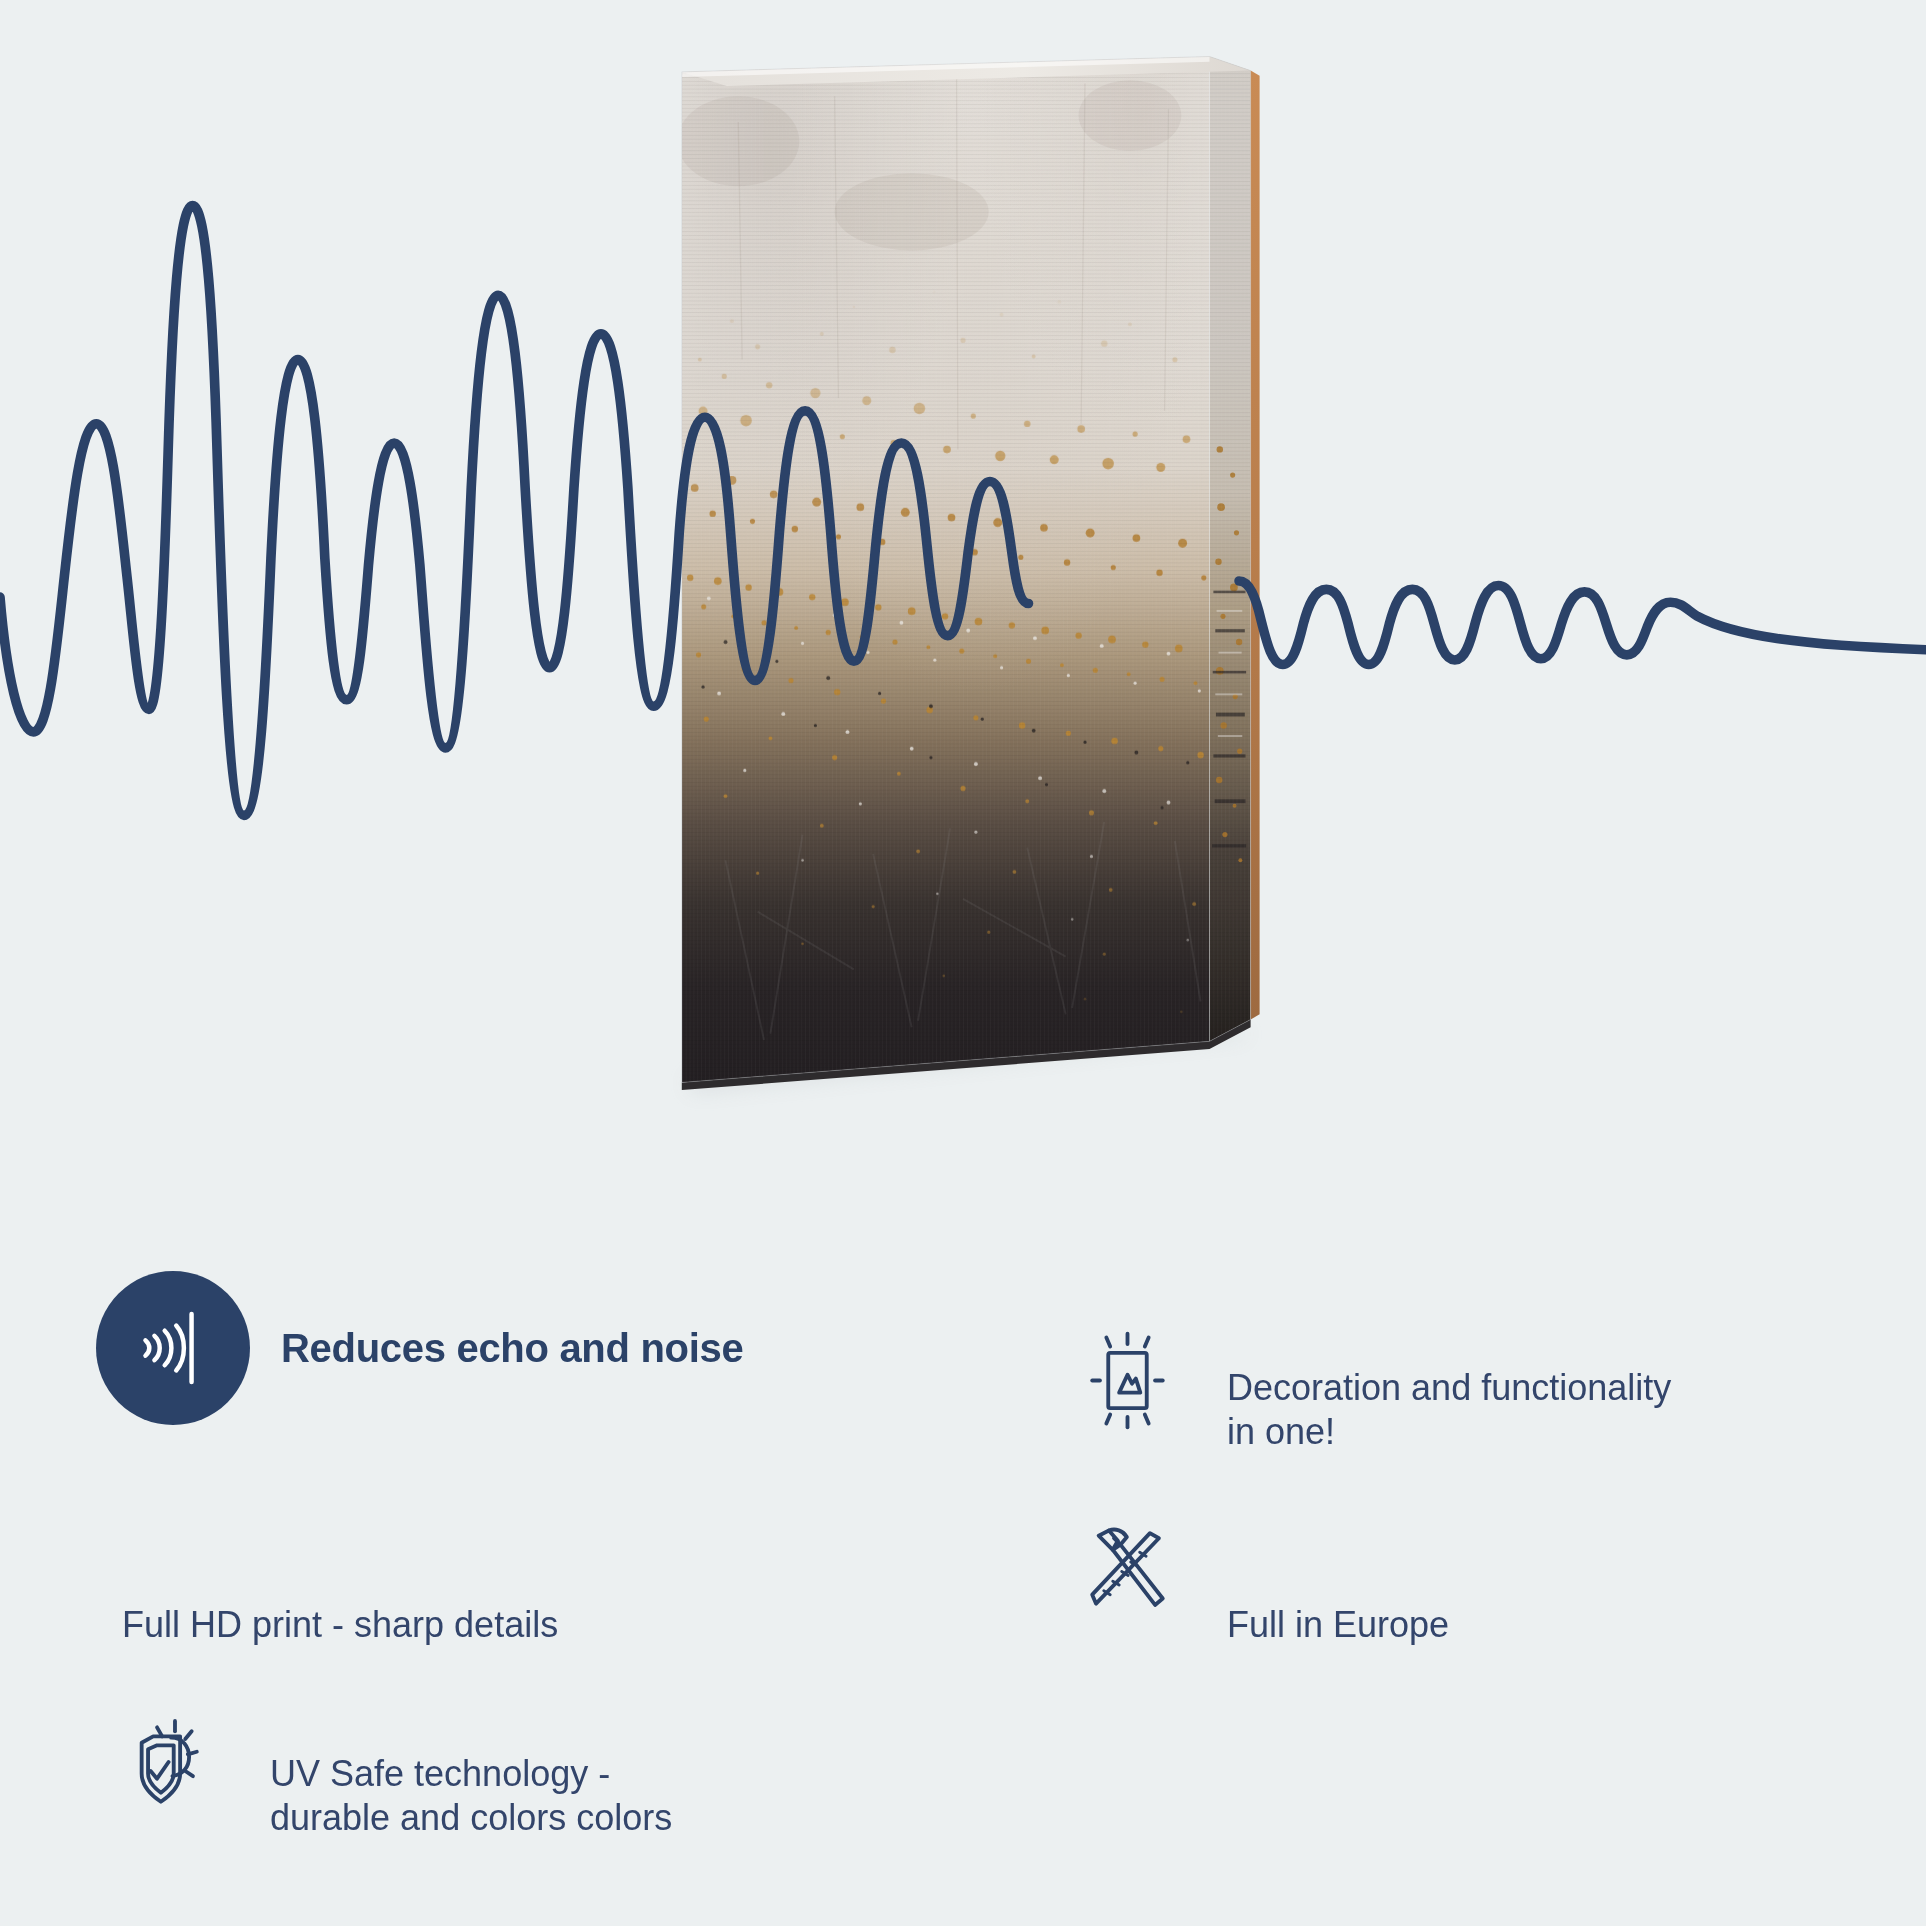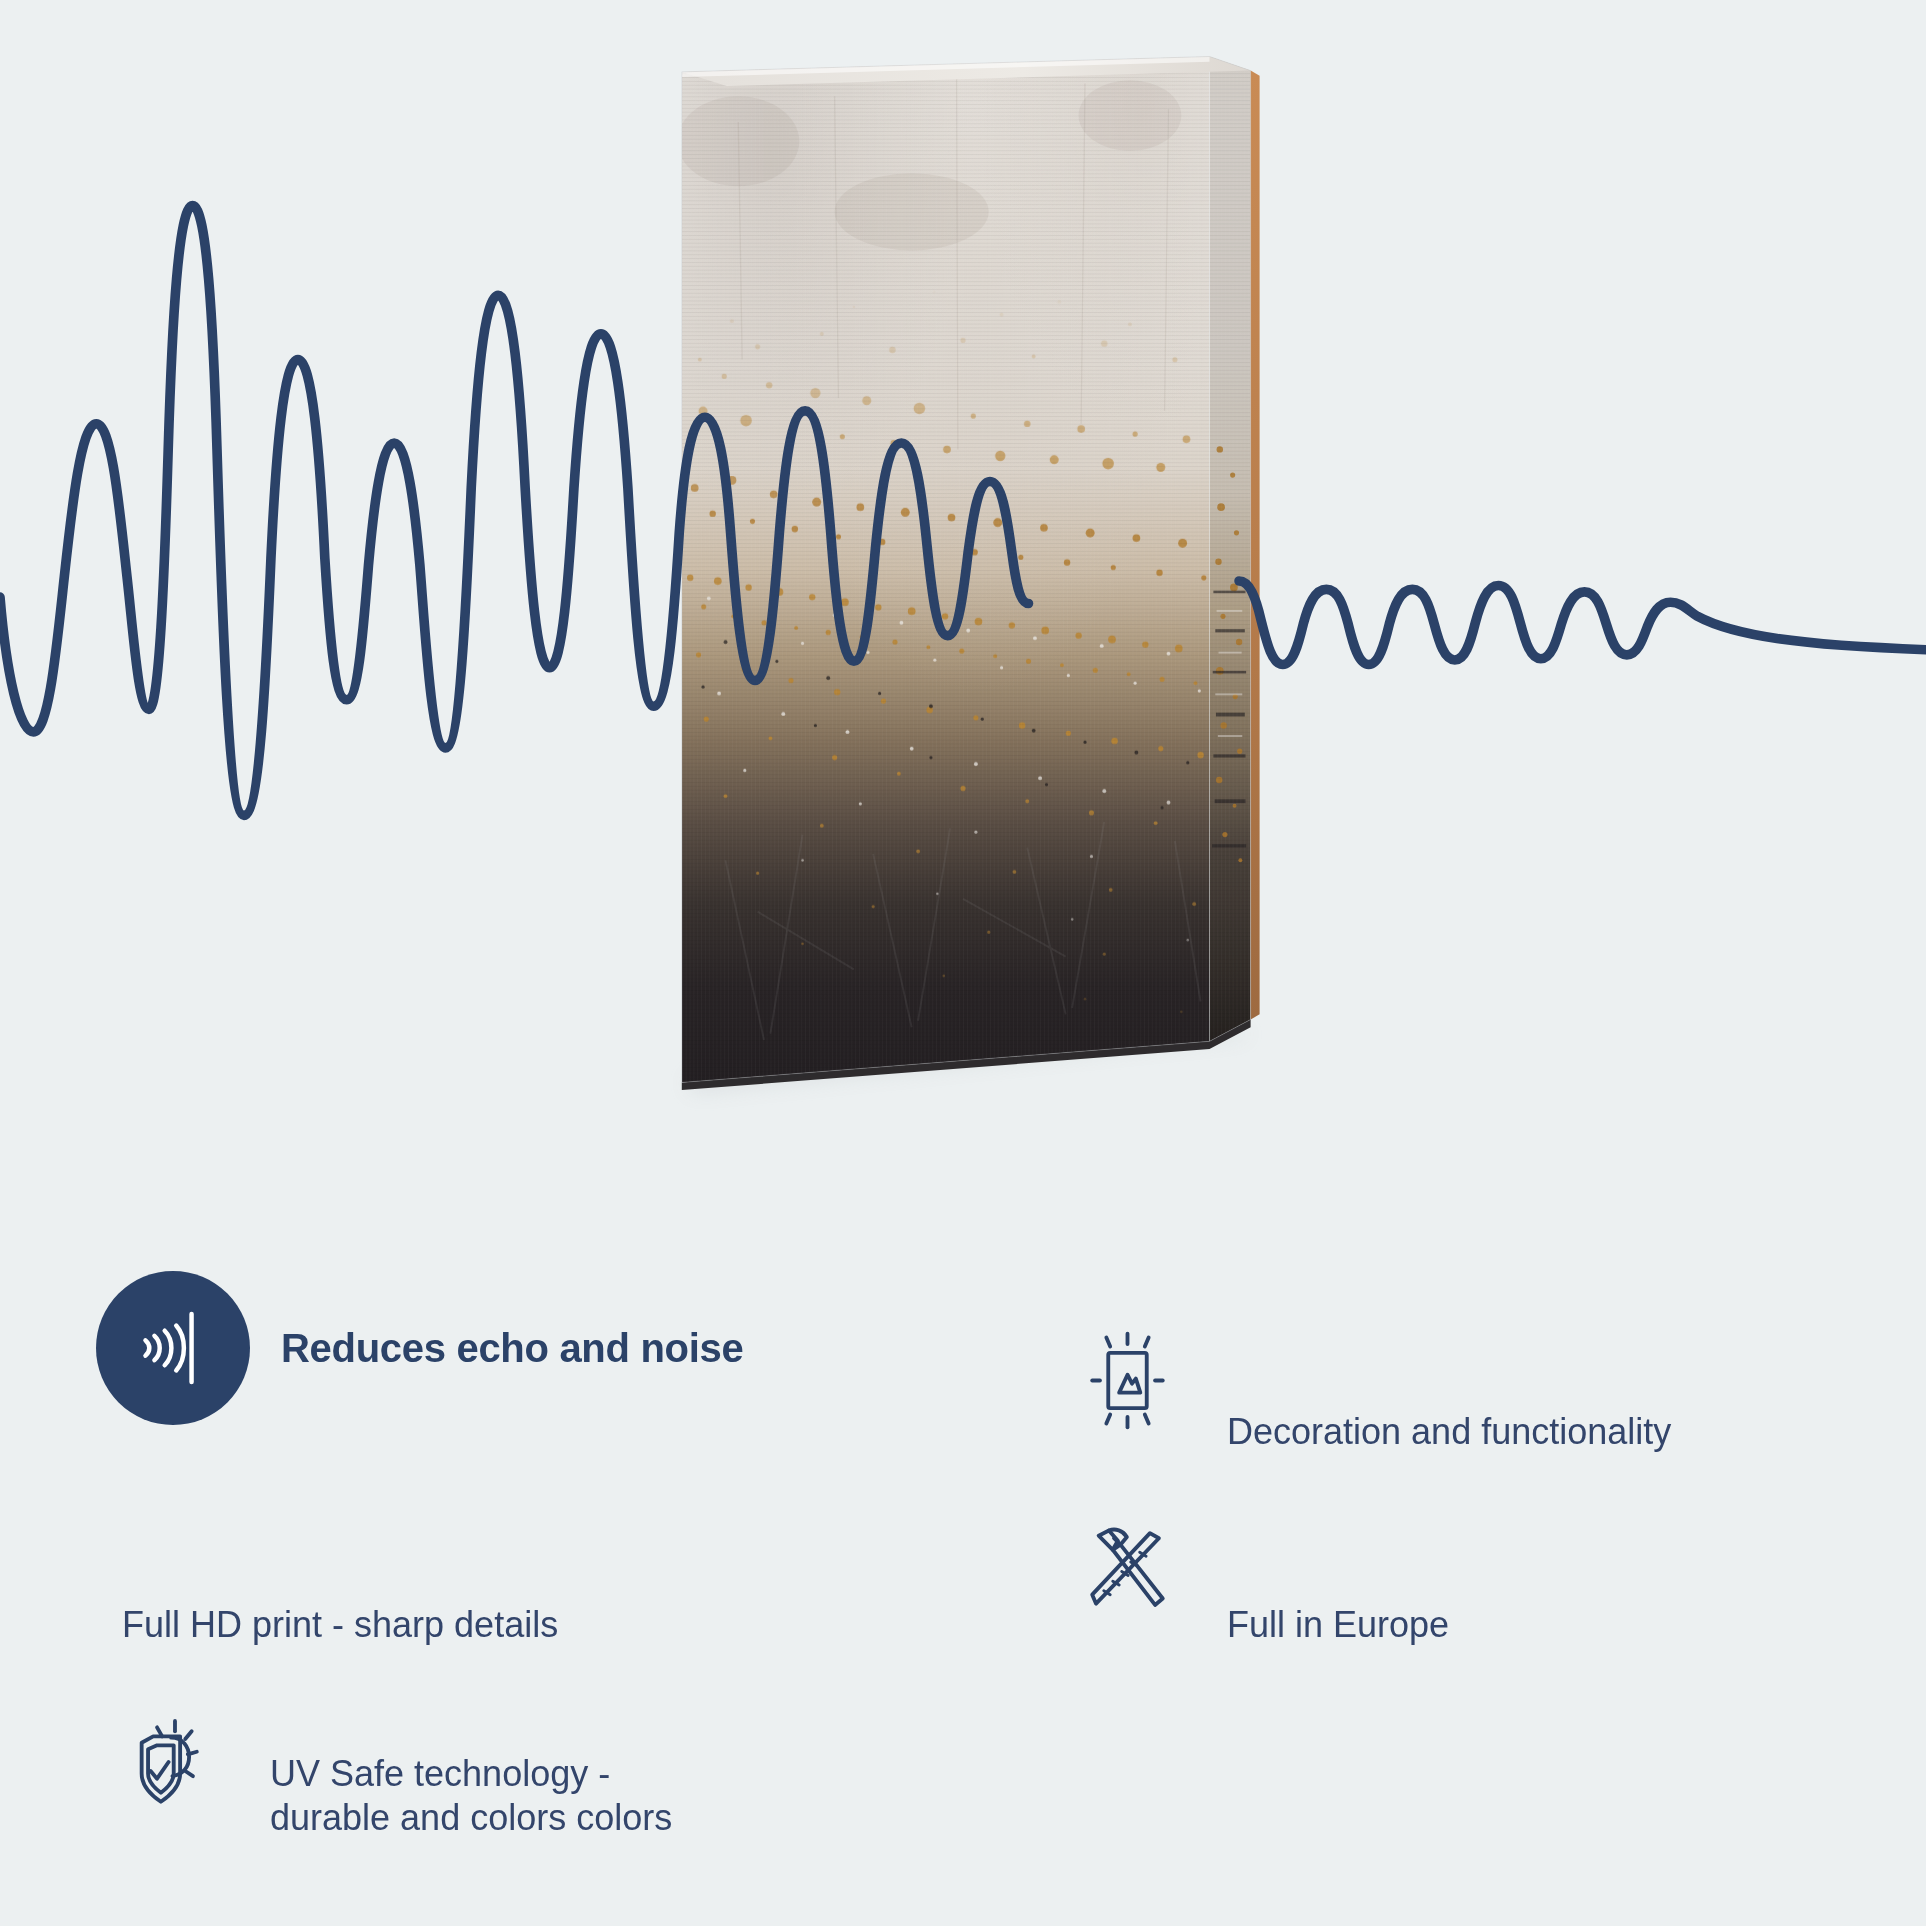--- a/index.html
+++ b/index.html
@@ -529,20 +529,21 @@
             <line x1="85" y1="142" x2="85" y2="158"></line>
             <line x1="52" y1="152" x2="58" y2="138"></line>
             <line x1="118" y1="152" x2="112" y2="138"></line>
             <line x1="30" y1="85" x2="42" y2="85"></line>
             <line x1="128" y1="85" x2="140" y2="85"></line>
           </g>
         </svg>
       </div>
       <div class="feat-text">
         <div>Decoration and functionality</div>
+        <div>in one!</div>
       </div>
     </div>
 
     <div class="feature row2">
       <div class="feat-text">
         <div>Full HD print - sharp details</div>
       </div>
     </div>
 
     <div class="feature row3">

